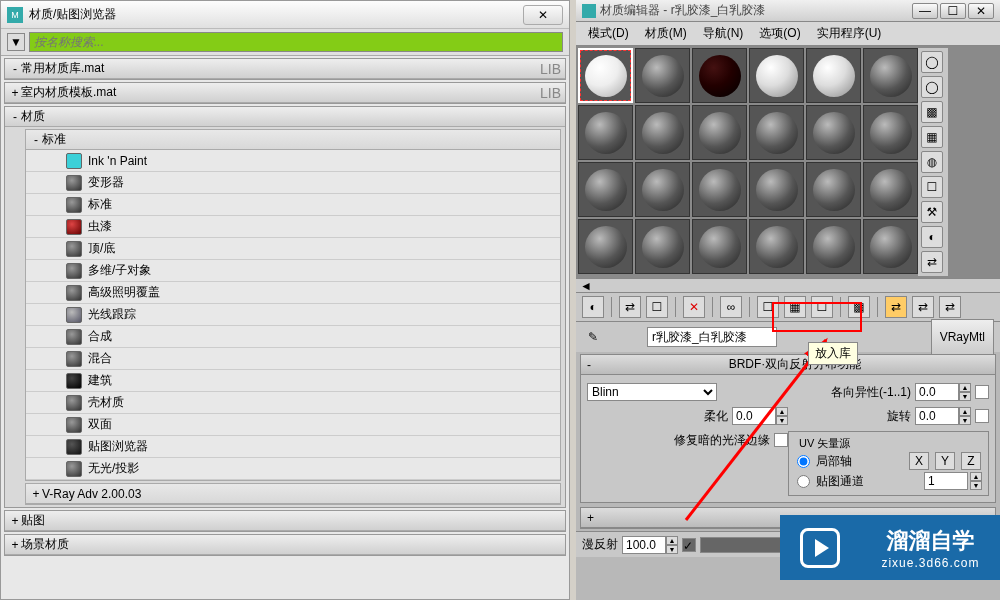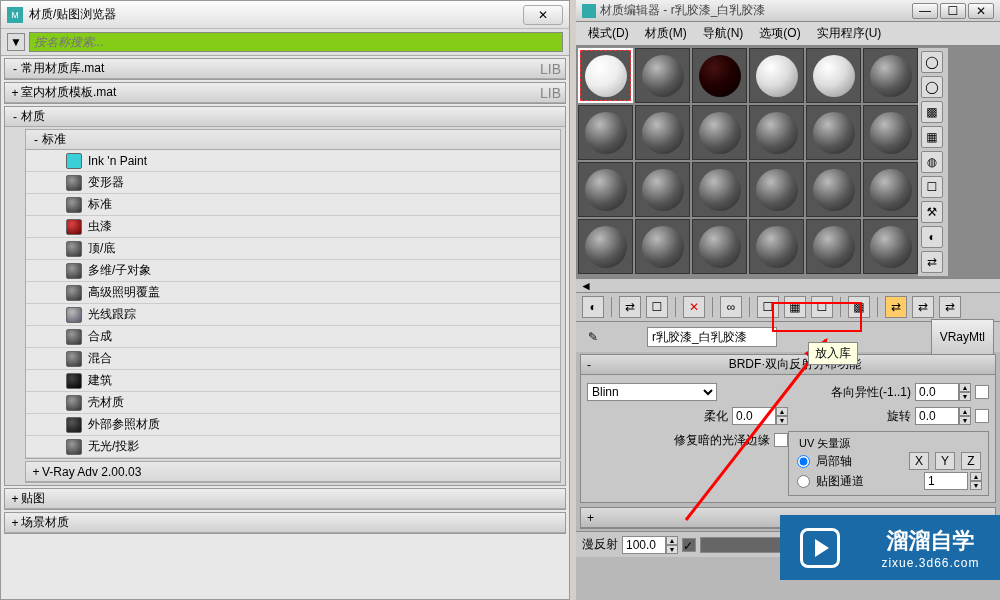--- a/index.html
+++ b/index.html
@@ -164,22 +164,26 @@
           </div>
         <div class="tree-item nested">
             <div class="swatch" style="background:radial-gradient(circle at 35% 30%,#444,#000)"></div>
             <span>建筑</span>
           </div>
         <div class="tree-item nested">
             <div class="swatch" style="background:radial-gradient(circle at 35% 30%,#999,#333)"></div>
             <span>壳材质</span>
           </div>
         <div class="tree-item nested">
+            <div class="swatch" style="background:radial-gradient(circle at 35% 30%,#999,#333)"></div>
+            <span>双面</span>
+          </div>
+        <div class="tree-item nested">
             <div class="swatch" style="background:radial-gradient(circle at 35% 30%,#555,#111)"></div>
-            <span>外部参照材质</span>
+            <span>贴图浏览器</span>
           </div>
         <div class="tree-item nested">
             <div class="swatch" style="background:radial-gradient(circle at 35% 30%,#999,#333)"></div>
             <span>无光/投影</span>
           </div>
       </div>
       <div class="tree-sub">
         <div class="tree-header">
           <span class="toggle">+</span>
           <span class="label">V-Ray Adv 2.00.03</span>

